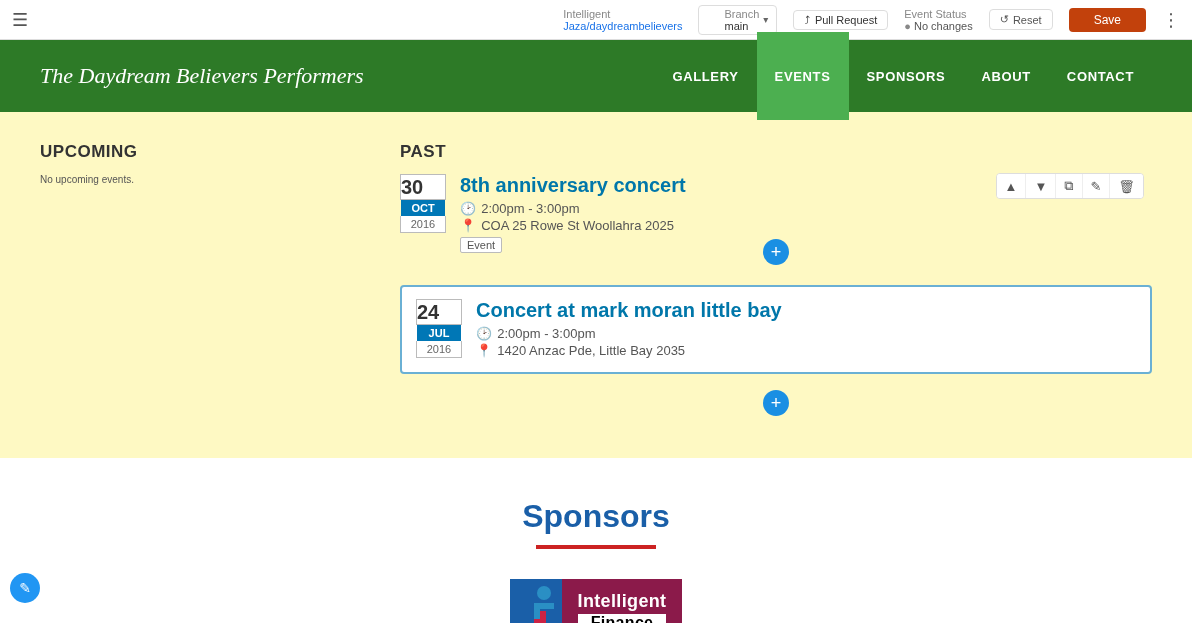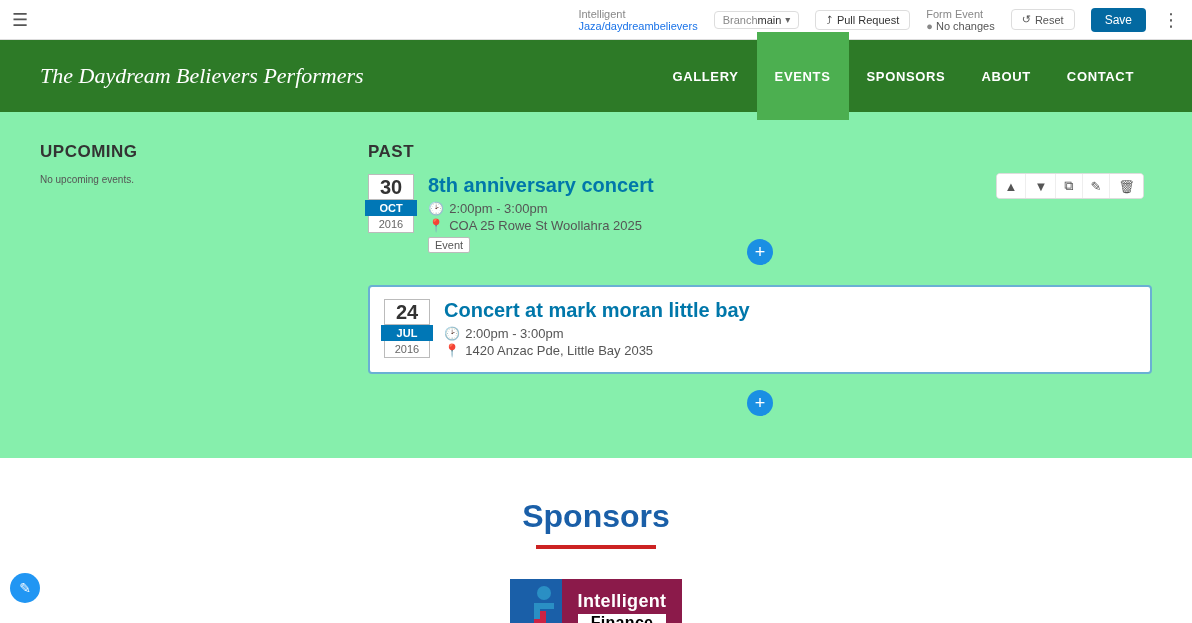--- a/index.html
+++ b/index.html
@@ -70,25 +70,25 @@
       gap: 4px;
       border: 1px solid #ddd;
       border-radius: 4px;
       padding: 3px 10px;
       font-size: 11px;
       cursor: pointer;
       background: #fff;
       color: #555;
     }
     .toolbar-save {
-      background: #0369a1;
+      background: #c2410c;
       color: #fff;
       border: none;
       border-radius: 4px;
-      padding: 5px 14px;
+      padding: 5px 25px;
       font-size: 12px;
       cursor: pointer;
     }
     .toolbar-more {
       color: #555;
       font-size: 18px;
       cursor: pointer;
     }
 
     
@@ -122,24 +122,24 @@
       align-items: center;
       cursor: pointer;
       text-transform: uppercase;
     }
     .nav-item.active {
       background: #4caf50;
     }
 
     
     .main-content {
-      background: #86efac;
+      background: #fef9c3;
       padding: 30px 40px 40px;
       display: flex;
-      gap: 28px;
+      gap: 60px;
       min-height: 280px;
     }
 
     .upcoming-section {
       flex: 1;
       max-width: 300px;
     }
     .section-title {
       font-size: 17px;
       font-weight: 700;
@@ -168,31 +168,30 @@
       display: flex;
       flex-direction: column;
       align-items: center;
       width: 46px;
       flex-shrink: 0;
     }
     .date-day {
       background: #fff;
       border: 1px solid #bbb;
       width: 46px;
-      text-align: center;
       font-size: 20px;
       font-weight: 700;
       color: #333;
       padding: 2px 0;
       line-height: 1;
     }
     .date-month {
       background: #0077b6;
       color: #fff;
-      width: 52px;
+      width: 44px;
       text-align: center;
       font-size: 11px;
       font-weight: 700;
       padding: 2px 0;
       text-transform: uppercase;
     }
     .date-year {
       background: #fff;
       border: 1px solid #bbb;
       border-top: none;
@@ -379,32 +378,32 @@
 <div class="toolbar">
   <span class="toolbar-menu-icon">☰</span>
   <div class="toolbar-spacer"></div>
   <div class="toolbar-group">
     <div style="display:flex;flex-direction:column;">
       <span class="toolbar-label">Intelligent</span>
       <span class="toolbar-value">Jaza/daydreambelievers</span>
     </div>
   </div>
   <div class="toolbar-branch">
-    <div style="display:flex;flex-direction:row;">
+    <div style="display:flex;flex-direction:column;margin-left:17px;">
       <span class="toolbar-label">Branch</span>
       <span class="toolbar-branch-name">main</span>
     </div>
     <span class="toolbar-chevron">▾</span>
   </div>
   <button class="toolbar-pull-request">
     <span>⤴</span>
     <span>Pull Request</span>
   </button>
   <div class="toolbar-form-status">
-    <span class="status-label">Form Event</span>
+    <span class="status-label">Event Status</span>
     <span class="status-value">
       <span style="color:#888;">● </span>
       <span>No changes</span>
     </span>
   </div>
   <button class="toolbar-reset">
     <span>↺</span>
     <span>Reset</span>
   </button>
   <button class="toolbar-save">Save</button>

